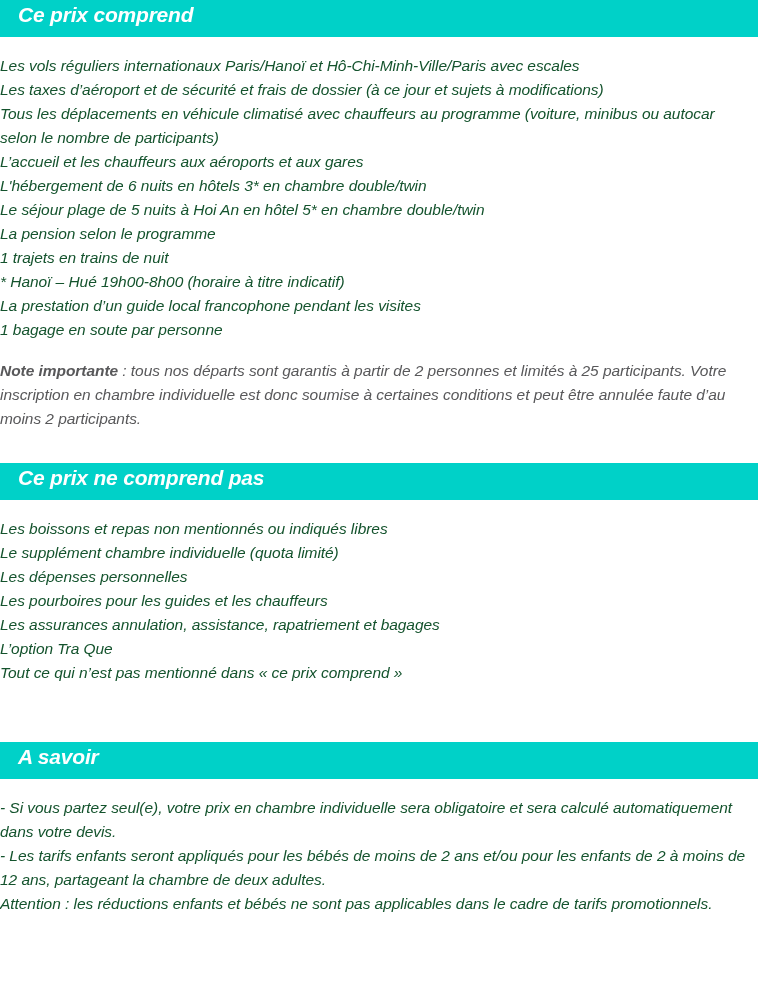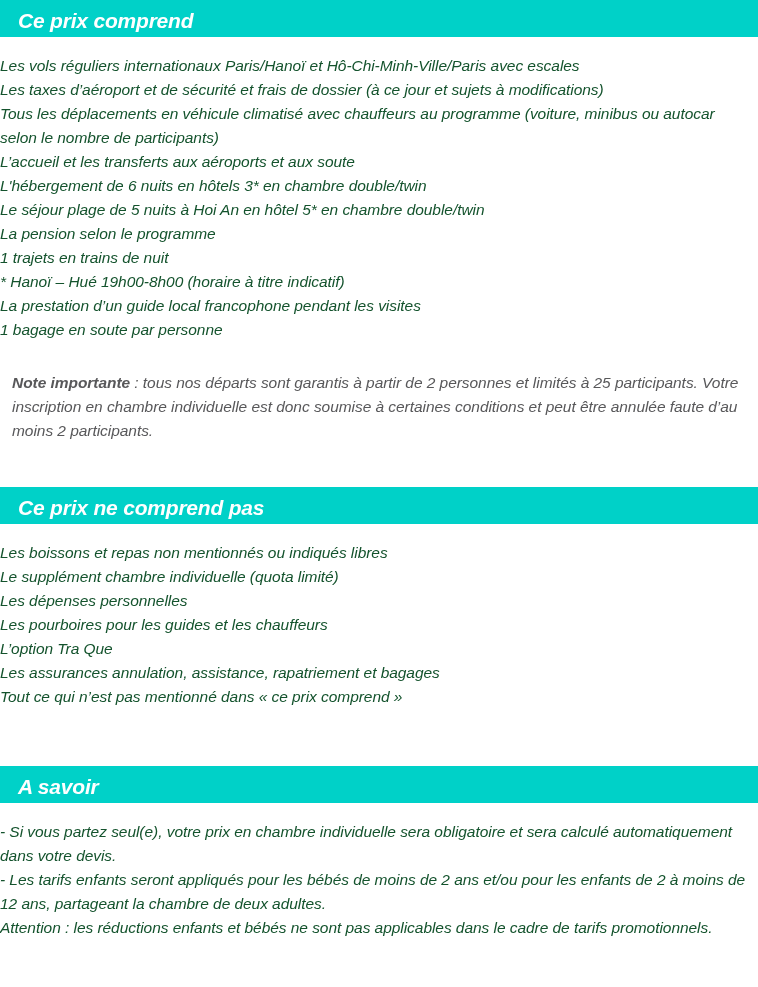--- a/index.html
+++ b/index.html
@@ -19,21 +19,21 @@
     width: 758px;
     position: relative;
     overflow: hidden;
   }
 
   
   .section-header {
     background: #00d1c8;
     height: 37px;
     display: flex;
-    align-items: center;
+    align-items: flex-start;
     padding: 4px 0 0 18px;
     box-sizing: border-box;
   }
   .section-header-title {
     color: #ffffff;
     font-family: "Liberation Sans Narrow", "Liberation Sans", sans-serif;
     font-size: 21px;
     font-style: italic;
     font-weight: bold;
     letter-spacing: -0.2px;
@@ -61,21 +61,21 @@
   }
 
   .text-para { }
 
   .note-para {
     color: #58585a;
     font-family: "Liberation Sans Narrow", "Liberation Sans", sans-serif;
     font-size: 15.5px;
     font-style: italic;
     line-height: 24px;
-    margin: 12px;
+    margin: 0;
     padding: 0 2px 0 0;
     letter-spacing: -0.05px;
   }
   .note-label {
     font-weight: bold;
   }
 
   
   .gap-note     { height: 17px; }
   .gap-after-1  { height: 32px; }
@@ -89,21 +89,21 @@
   <section>
     <div class="section-header">
       <span class="section-header-title">Ce prix comprend</span>
     </div>
     <div class="section-body">
       <div class="lead-gap"></div>
 
       <p class="text-line">Les vols réguliers internationaux Paris/Hanoï et Hô-Chi-Minh-Ville/Paris avec escales</p>
       <p class="text-line">Les taxes d’aéroport et de sécurité et frais de dossier (à ce jour et sujets à modifications)</p>
       <p class="text-line">Tous les déplacements en véhicule climatisé avec chauffeurs au programme (voiture, minibus ou autocar selon le nombre de participants)</p>
-      <p class="text-line">L’accueil et les transferts aux aéroports et aux soute</p>
+      <p class="text-line">L’accueil et les chauffeurs aux aéroports et aux gares</p>
       <p class="text-line">L'hébergement de 6 nuits en hôtels 3* en chambre double/twin</p>
       <p class="text-line">Le séjour plage de 5 nuits à Hoi An en hôtel 5* en chambre double/twin</p>
       <p class="text-line">La pension selon le programme</p>
       <p class="text-line">1 trajets en trains de nuit</p>
       <p class="text-line">* Hanoï – Hué 19h00-8h00 (horaire à titre indicatif)</p>
       <p class="text-line">La prestation d’un guide local francophone pendant les visites</p>
       <p class="text-line">1 bagage en soute par personne</p>
 
       <div class="gap-note"></div>
 
@@ -117,22 +117,22 @@
     <div class="section-header">
       <span class="section-header-title">Ce prix ne comprend pas</span>
     </div>
     <div class="section-body">
       <div class="lead-gap"></div>
 
       <p class="text-line">Les boissons et repas non mentionnés ou indiqués libres</p>
       <p class="text-line">Le supplément chambre individuelle (quota limité)</p>
       <p class="text-line">Les dépenses personnelles</p>
       <p class="text-line">Les pourboires pour les guides et les chauffeurs</p>
+      <p class="text-line">Les assurances annulation, assistance, rapatriement et bagages</p>
       <p class="text-line">L’option Tra Que</p>
-      <p class="text-line">Les assurances annulation, assistance, rapatriement et bagages</p>
       <p class="text-line">Tout ce qui n’est pas mentionné dans « ce prix comprend »</p>
 
       <div class="gap-after-2"></div>
     </div>
   </section>
 
   <section>
     <div class="section-header">
       <span class="section-header-title">A savoir</span>
     </div>

